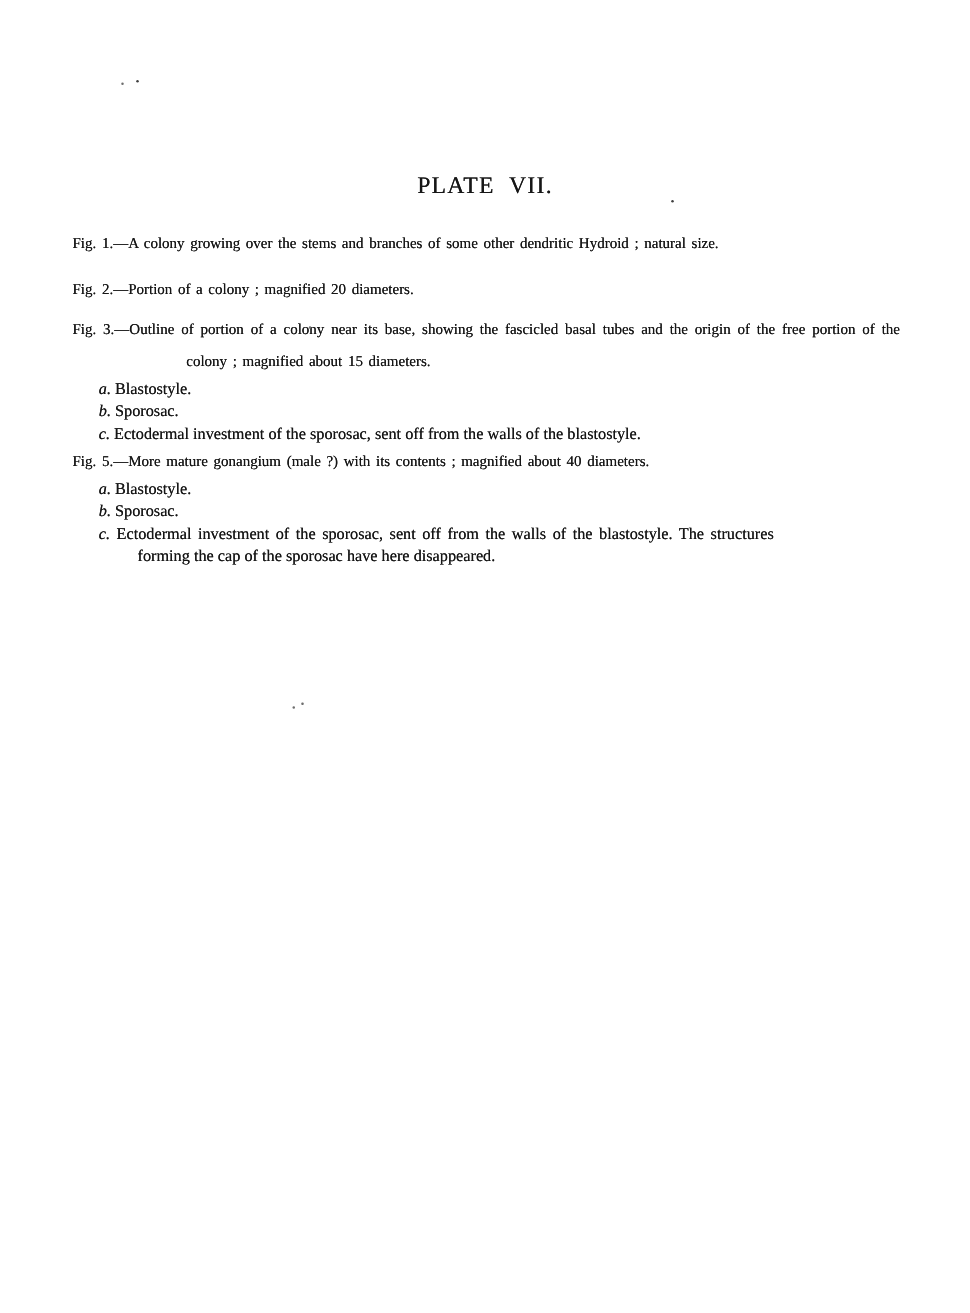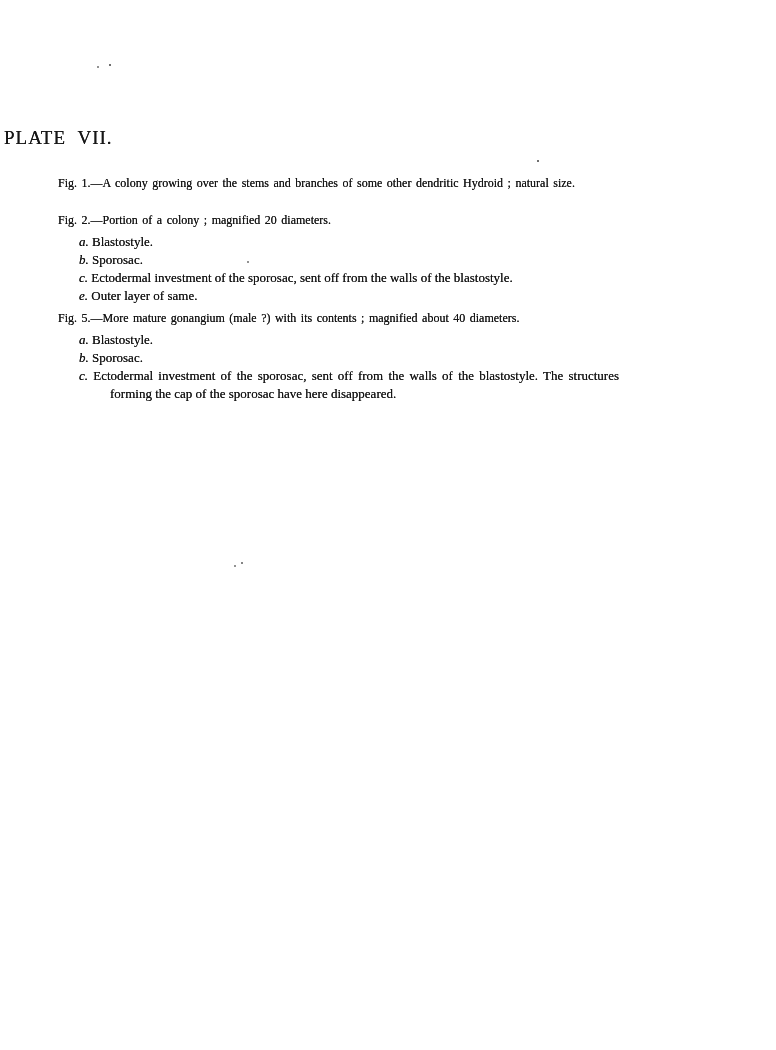--- a/index.html
+++ b/index.html
@@ -11,23 +11,24 @@
     position: relative;
     overflow: hidden;
   }
   .page {
     position: absolute; inset: 0;
     padding-top: 121px;
     box-sizing: border-box;
     text-shadow: 0 0 0.4px rgba(15,15,15,0.9); 
   }
   .title {
+    text-align: center;
     font-size: 19px; line-height: 26px;
     letter-spacing: 1px; word-spacing: 6px;
-    margin: 4px;
+    margin: 15px;
   }
   .subtitle {
     text-align: center;
     font-size: 17px; line-height: 24px;
     margin: 29px 0 0 0;
   }
   .subtitle .species { font-style: italic; }
   .fig {
     font-size: 12px; line-height: 26px;
     margin: 0 56px 0 58px;
@@ -61,27 +62,27 @@
 
 <div class="page">
 
   <p class="title">PLATE VII.</p>
 
 
   <p class="fig mt19"><span>Fig. 1.</span><span>—A colony growing over the stems and branches of some other dendritic Hydroid ; natural size.</span></p>
 
   <p class="fig mt11"><span>Fig. 2.</span><span>—Portion of a colony ; magnified 20 diameters.</span></p>
 
+  <p class="fig mt6"><span>Fig. 3.</span><span>—Outline of portion of a colony near its base, showing the fascicled basal tubes and the origin of the free portion of the colony ; magnified about 15 diameters.</span></p>
 
 
   <div class="sublist mt9">
     <p class="sub-item"><span class="key-letter">a.</span> <span>Blastostyle.</span></p>
     <p class="sub-item"><span class="key-letter">b.</span> <span>Sporosac.</span></p>
     <p class="sub-item"><span class="key-letter">c.</span> <span>Ectodermal investment of the sporosac, sent off from the walls of the blastostyle.</span></p>
-    <p class="sub-item"><span class="key-letter">e.</span> <span>Outer layer of same.</span></p>
   </div>
 
   <p class="fig mt12"><span>Fig. 5.</span><span>—More mature gonangium (male ?) with its contents ; magnified about 40 diameters.</span></p>
 
   <div class="sublist mt2">
     <p class="sub-item"><span class="key-letter">a.</span> <span>Blastostyle.</span></p>
     <p class="sub-item"><span class="key-letter">b.</span> <span>Sporosac.</span></p>
     <p class="sub-item"><span class="key-letter">c.</span> <span>Ectodermal investment of the sporosac, sent off from the walls of the blastostyle. The structures forming the cap of the sporosac have here disappeared.</span></p>
   </div>
 

